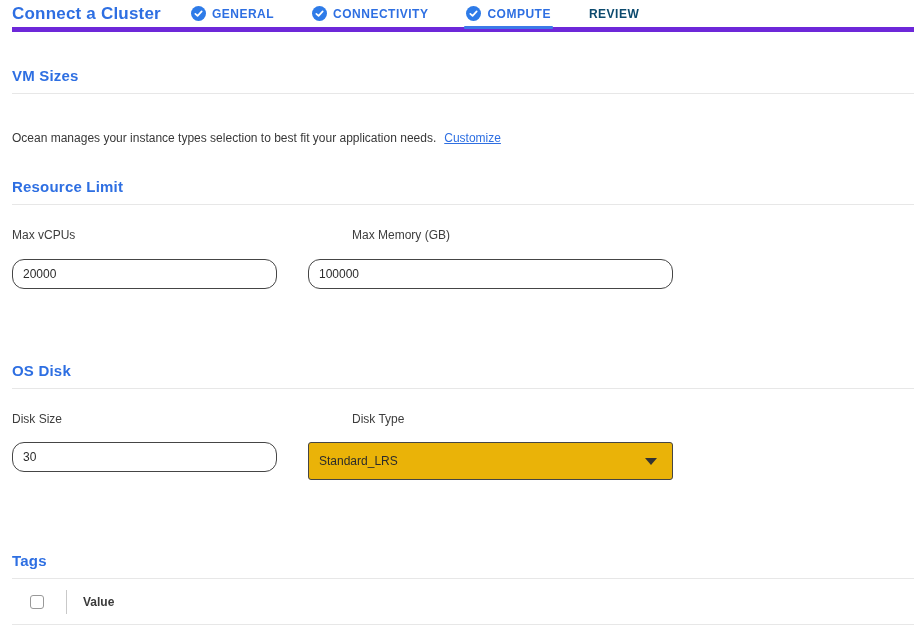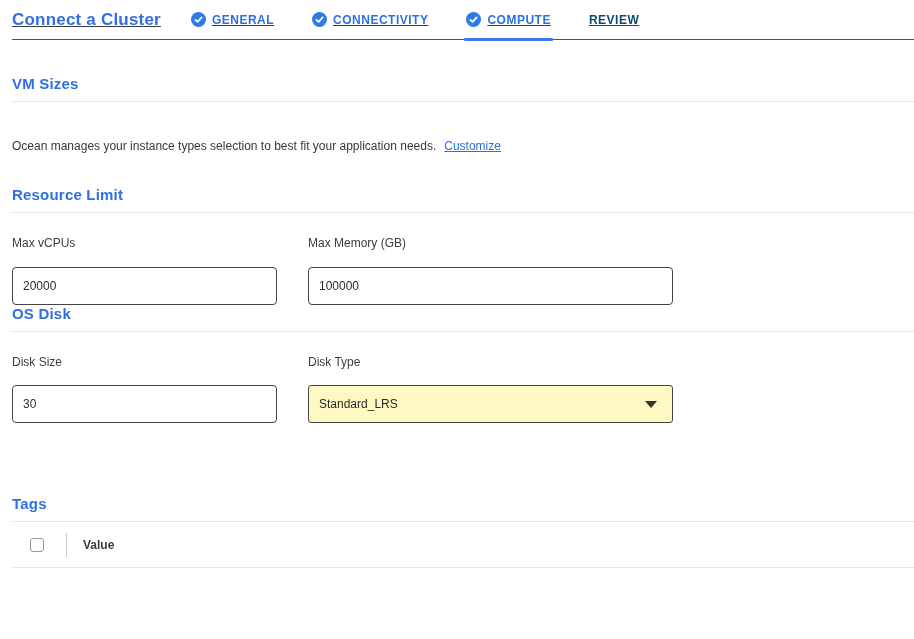--- a/index.html
+++ b/index.html
@@ -8,23 +8,22 @@
     background:#ffffff;
     font-family:"Liberation Sans", sans-serif;
     color:#3b3b3b;
     overflow:hidden;
   }
   .page { padding-left:12px; width:914px; }
 
   
   .header {
     display:flex; align-items:center;
-    height:40px;
-    border-bottom:1px solid #6d28d9;
-    text-decoration:underline;
+    height:32px;
+    border-bottom:5px solid #6d28d9;
   }
   .page-title {
     font-size:17px; font-weight:bold;
     color:#2e6fe2; letter-spacing:.2px;
     white-space:nowrap;
   }
   .tabs { display:flex; margin-left:30px; gap:38px; height:100%; align-items:center; }
   .tab {
     position:relative; display:flex; align-items:center; gap:6px;
     height:100%; font-size:12px; font-weight:bold; letter-spacing:.5px;
@@ -38,48 +37,48 @@
   }
 
   
   .section-heading {
     font-size:15px; font-weight:bold; color:#2e6fe2;
     padding-bottom:9px; border-bottom:1px solid #e7e7e7;
     letter-spacing:.2px;
   }
   .h-vm { margin-top:35px; }
   .h-rl { margin-top:33px; }
-  .h-os { }
+  .h-os { margin-top:73px; }
   .h-tags { margin-top:72px; }
 
   .vm-desc { margin-top:37px; font-size:12px; color:#383838; }
   .link {
     color:#2e6fe2; text-decoration:underline; cursor:pointer; margin-left:8px;
   }
 
   .labels-row, .fields-row { display:flex; }
-  .labels-row { margin-top:23px; }
+  .labels-row { margin-top:23px;gap:44px; }
   .fields-row { margin-top:17px; }
   .fields-row.os { margin-top:16px; }
   .col-1 { width:265px; margin-right:31px; }
   .col-2 { width:365px; }
   .field-label { font-size:12px; color:#3d3d3d; }
 
   .text-input {
-    width:100%; height:38px;
-    border:1px solid #454545; border-radius:4px;
+    width:100%; height:30px;
+    border:1px solid #454545; border-radius:12px;
     padding:0 10px; font-size:12px; color:#2b2b2b;
     font-family:"Liberation Sans", sans-serif;
     background:#fff; outline:none;
   }
   .select-box {
     width:100%; height:38px;
     border:1px solid #454545; border-radius:3px;
     padding:0 15px 0 10px; font-size:12px; color:#2b2b2b;
-    background:#fef9c3; display:flex; align-items:center;
+    background:#eab308; display:flex; align-items:center;
     justify-content:space-between; cursor:pointer;
   }
   .caret-down {
     width:0; height:0;
     border-left:6px solid transparent;
     border-right:6px solid transparent;
     border-top:7px solid #333333;
   }
 
   

